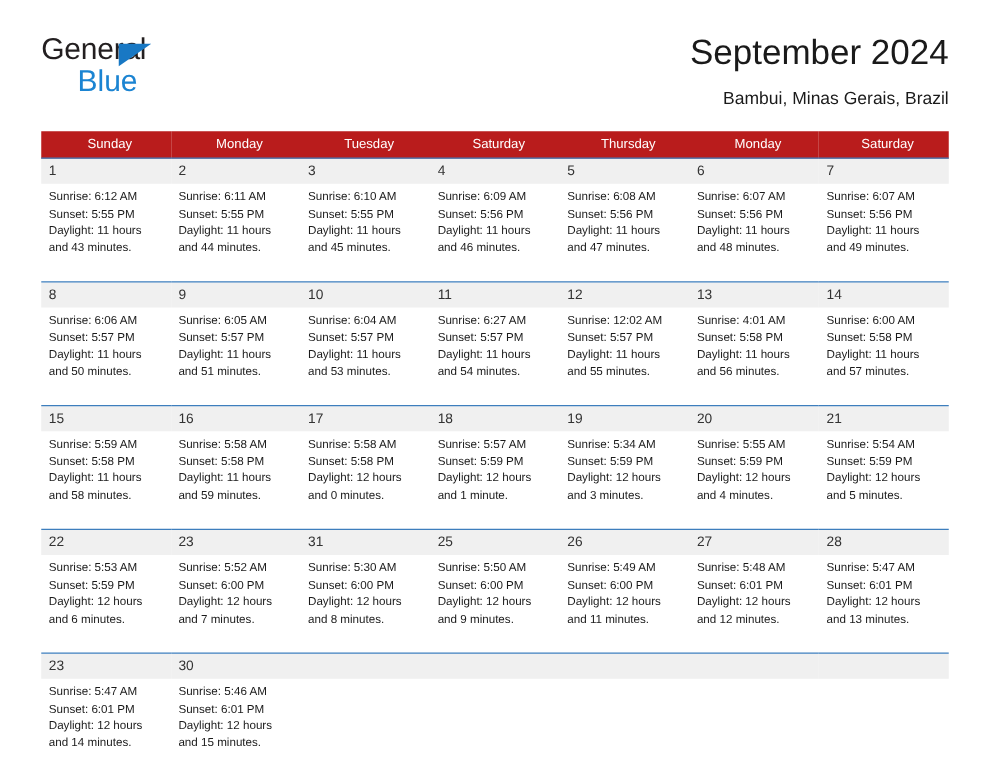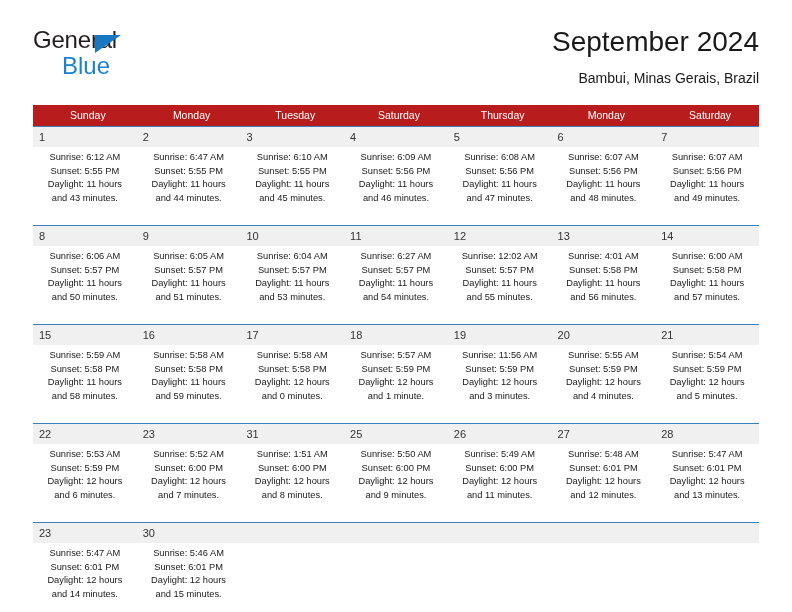--- a/index.html
+++ b/index.html
@@ -128,21 +128,20 @@
     color: #333333;
     padding: 4px 0 4px 6px;
     line-height: 12px;
     height: 12px;
   }
   .info {
     padding: 4px 6px 0 6px;
     font-size: 9.3px;
     line-height: 13.5px;
     color: #1a1a1a;
-    text-align: center;
   }
   .info div {
     white-space: nowrap;
   }
   td.blank {
     border-top: 1px solid #3d7ebd;
   }
   td.blank .daynum {
     background: #f0f0f0;
   }
@@ -187,21 +186,21 @@
               <div class="info">
                 <div>Sunrise: 6:12 AM</div>
                 <div>Sunset: 5:55 PM</div>
                 <div>Daylight: 11 hours</div>
                 <div>and 43 minutes.</div>
               </div>
             </td>
             <td class="daycell">
               <div class="daynum">2</div>
               <div class="info">
-                <div>Sunrise: 6:47 AM</div>
+                <div>Sunrise: 6:11 AM</div>
                 <div>Sunset: 5:55 PM</div>
                 <div>Daylight: 11 hours</div>
                 <div>and 44 minutes.</div>
               </div>
             </td>
             <td class="daycell">
               <div class="daynum">3</div>
               <div class="info">
                 <div>Sunrise: 6:10 AM</div>
                 <div>Sunset: 5:55 PM</div>
@@ -362,21 +361,21 @@
               <div class="info">
                 <div>Sunrise: 5:57 AM</div>
                 <div>Sunset: 5:59 PM</div>
                 <div>Daylight: 12 hours</div>
                 <div>and 1 minute.</div>
               </div>
             </td>
             <td class="daycell">
               <div class="daynum">19</div>
               <div class="info">
-                <div>Sunrise: 11:56 AM</div>
+                <div>Sunrise: 5:34 AM</div>
                 <div>Sunset: 5:59 PM</div>
                 <div>Daylight: 12 hours</div>
                 <div>and 3 minutes.</div>
               </div>
             </td>
             <td class="daycell">
               <div class="daynum">20</div>
               <div class="info">
                 <div>Sunrise: 5:55 AM</div>
                 <div>Sunset: 5:59 PM</div>
@@ -418,21 +417,21 @@
               <div class="info">
                 <div>Sunrise: 5:52 AM</div>
                 <div>Sunset: 6:00 PM</div>
                 <div>Daylight: 12 hours</div>
                 <div>and 7 minutes.</div>
               </div>
             </td>
             <td class="daycell">
               <div class="daynum">31</div>
               <div class="info">
-                <div>Sunrise: 1:51 AM</div>
+                <div>Sunrise: 5:30 AM</div>
                 <div>Sunset: 6:00 PM</div>
                 <div>Daylight: 12 hours</div>
                 <div>and 8 minutes.</div>
               </div>
             </td>
             <td class="daycell">
               <div class="daynum">25</div>
               <div class="info">
                 <div>Sunrise: 5:50 AM</div>
                 <div>Sunset: 6:00 PM</div>

